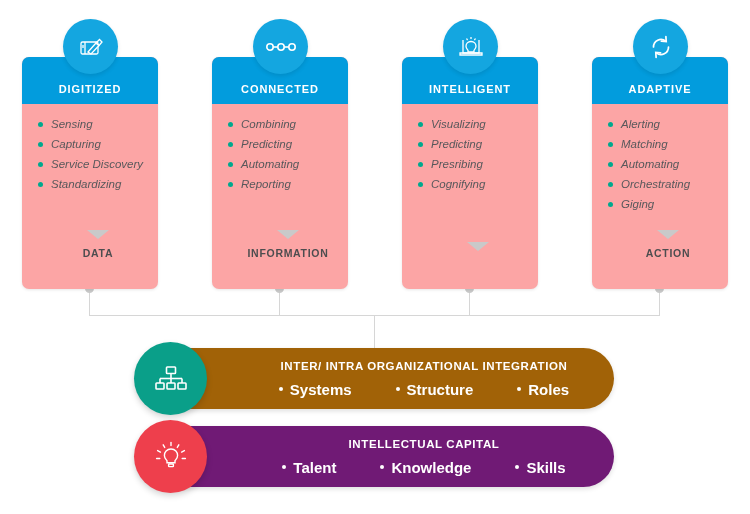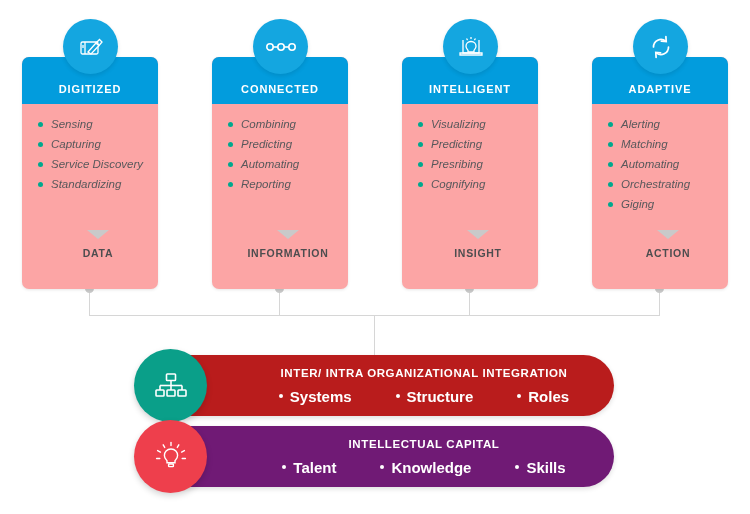--- a/index.html
+++ b/index.html
@@ -92,21 +92,21 @@
 
   
   .banner{
     position:absolute;
     left:136px;
     width:478px;
     height:61px;
     border-radius:31px;
     box-shadow:0 2px 5px rgba(0,0,0,.13);
   }
-  .banner-green{top:348px;background:#b91c1c;margin-top:7px;}
+  .banner-green{top:348px;background:#a16207;}
   .banner-red{top:426px;background:#701a75;}
   .banner-circle{
     position:absolute;
     width:73px;height:73px;border-radius:50%;
     left:-2px;top:-6px;
     display:flex;align-items:center;justify-content:center;
     box-shadow:0 3px 6px rgba(0,0,0,.16);
   }
   .circle-green{background:#0a9f89;}
   .circle-red{background:#ee3f4c;}
@@ -250,21 +250,20 @@
           <span class="bdot"></span>
           <span class="bullet-label">Presribing</span>
         </div>
       <div class="bullet-row">
           <span class="bdot"></span>
           <span class="bullet-label">Cognifying</span>
         </div>
     </div>
     <div class="card-foot">
       <div class="tri"></div>
-      <div class="foot-label">INSIGHT</div>
     </div>
   </div>
 
   <div class="card" style="left:592px;">
     <div class="card-head">
       <div class="badge">
         <svg width="28" height="28" viewBox="0 0 28 28" fill="none" stroke="#ffffff" stroke-width="1.7" stroke-linecap="round">
           <path d="M6.5 14 a7.5 7.5 0 0 1 12.2 -5.9"></path>
           <path d="M21.5 14 a7.5 7.5 0 0 1 -12.2 5.9"></path>
           <polyline points="18.9,3.6 19.2,8.5 14.4,8.2"></polyline>

